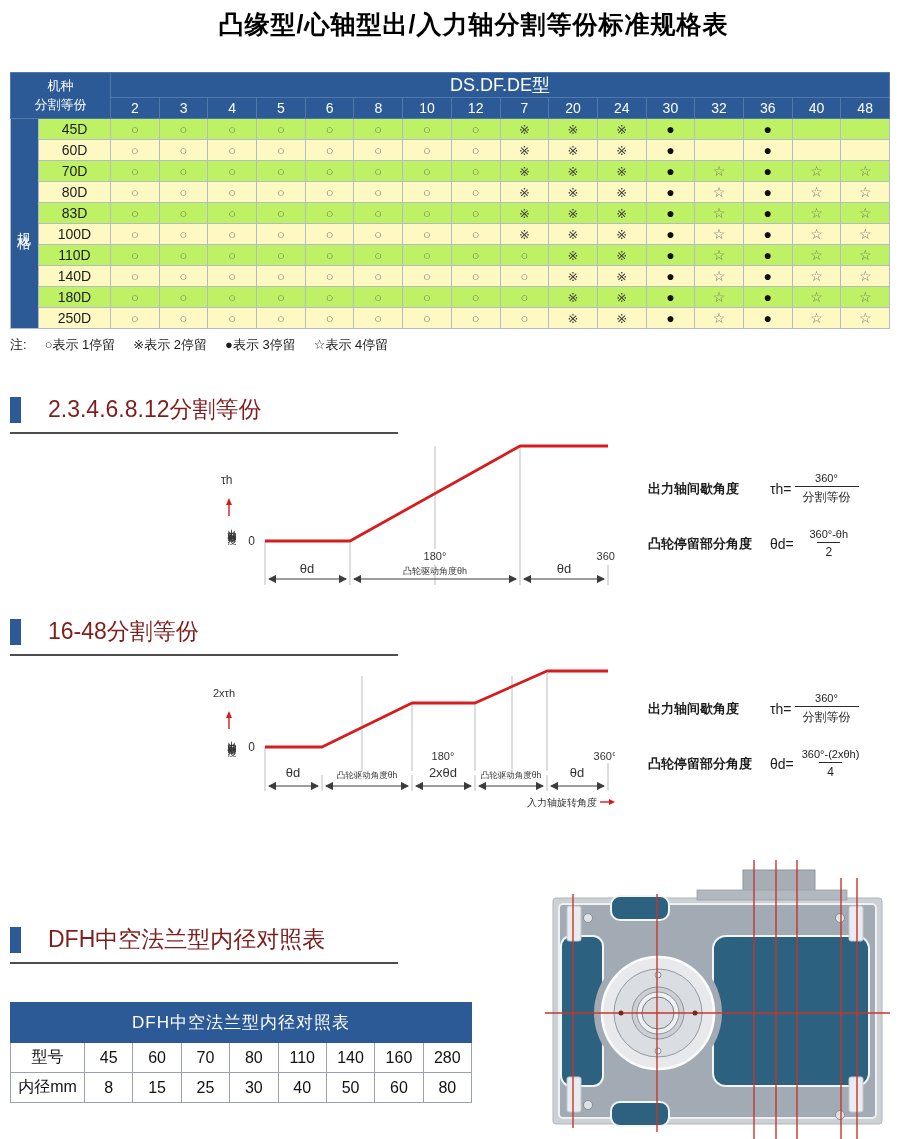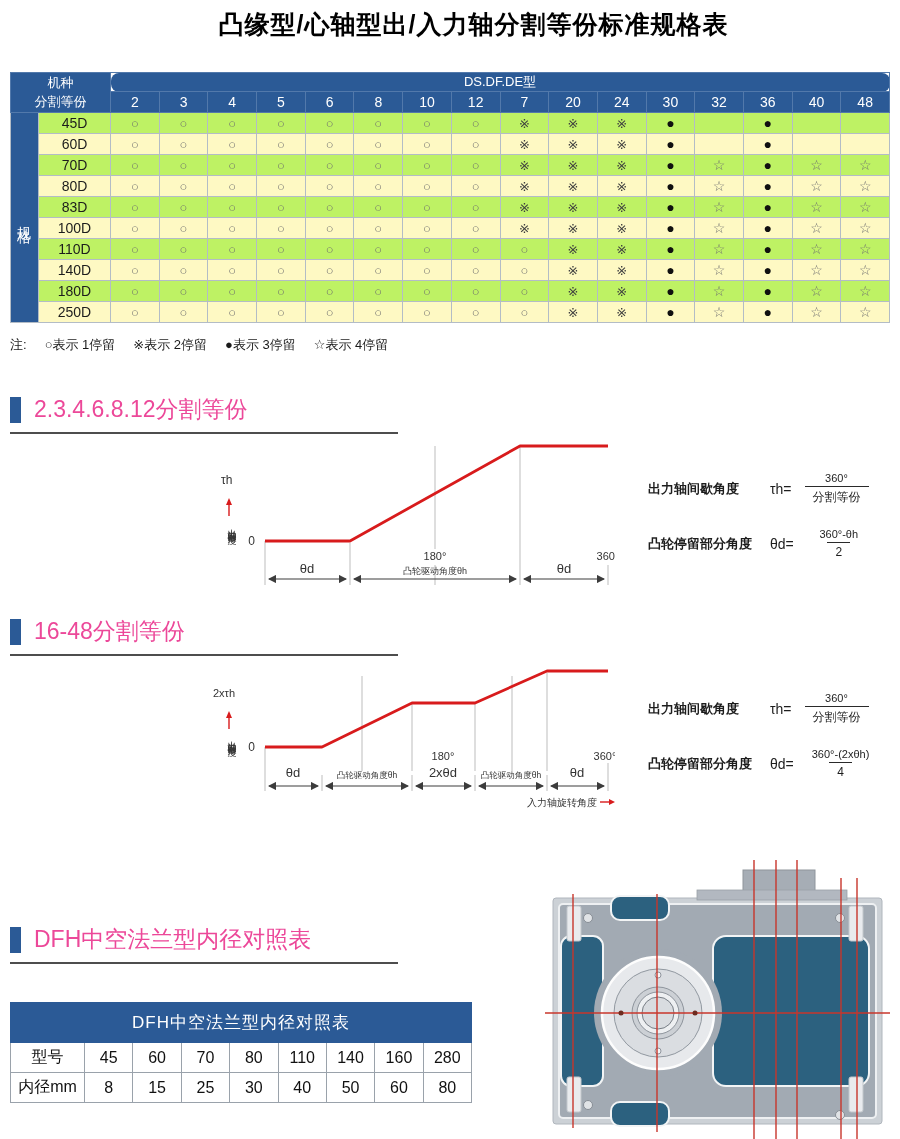--- a/index.html
+++ b/index.html
@@ -7,61 +7,61 @@
         font-family:"Liberation Sans","DejaVu Sans",sans-serif;padding-left:47px;}
   .page-title{position:absolute;top:8px;left:0;right:0;text-align:center;
               font-size:25px;font-weight:bold;letter-spacing:1px;color:#000;}
 
   
   .spec-wrap{position:absolute;left:10px;top:72px;width:864px;}
   table.spec{border-collapse:collapse;table-layout:fixed;width:880px;}
   table.spec th,table.spec td{border:1px solid #b3bcc6;padding:0;text-align:center;vertical-align:middle;}
   table.spec thead th{background:#2b5a96;color:#fff;font-weight:normal;border:1px solid #5279ab;}
   th.corner{font-size:13px;line-height:1.4;}
-  th.group{font-size:13px;height:18px;border-radius:8px;}
+  th.group{font-size:18px;height:18px;}
   th.colnum{font-size:14px;height:20px;}
   table.spec tbody tr{height:21px;background:#bef264;}
   table.spec tbody tr.stripe{background:#fef9c3;}
   td.rowgroup{background:#2b5a96;color:#fff;border:1px solid #5279ab;}
   td.rowgroup .vert{writing-mode:vertical-rl;letter-spacing:4px;font-size:14px;}
   td.model{font-size:14px;color:#1c1c1c;}
   td.sym{font-size:13px;}
   td.s-c{color:#6e6e6e;}
   td.s-r{color:#3f3f3f;}
   td.s-d{color:#101010;font-size:14px;}
   td.s-s{color:#707070;font-size:14px;}
 
   
   .legend{position:absolute;left:10px;top:336px;display:flex;gap:18px;
           font-size:13px;color:#1a1a1a;white-space:nowrap;}
 
   
   .sec{position:absolute;left:10px;width:430px;}
   .sec-row{display:flex;align-items:center;}
   .sec-bar{width:11px;height:26px;background:#2b5a96;flex:none;}
-  .sec-title{margin-left:13px;font-size:23px;color:#ec4899;}
+  .sec-title{margin-left:27px;font-size:23px;color:#7f1d1d;}
   .sec-rule{margin-top:7px;border-top:2px solid #4d4d4d;width:388px;height:0;}
 
   
   svg.chart{position:absolute;}
   .chart text{font-family:"Liberation Sans","DejaVu Sans",sans-serif;fill:#333;}
   .t12{font-size:12px}.t11{font-size:11px}.t13{font-size:13px}.t10{font-size:10px}
   .t9{font-size:9px}.t8{font-size:8.5px}.mid{text-anchor:middle}
   .vlab{font-size:9px;writing-mode:vertical-rl;letter-spacing:1px;fill:#333;}
   .grid line{stroke:#bdbdbd;stroke-width:1;}
   .motion{fill:none;stroke:#d81b1c;stroke-width:2.8;stroke-linejoin:round;}
   .dim line{stroke:#3c3c3c;stroke-width:1.2;}
   .redthin{stroke:#d81b1c;stroke-width:1.4;}
   .redfill{fill:#d81b1c;}
 
   
   .formulas{position:absolute;left:648px;width:252px;}
   .f-row{display:flex;align-items:center;margin-bottom:22px;}
   .f-label{font-size:13px;font-weight:bold;color:#1d1d1d;width:122px;flex:none;}
-  .f-lhs{font-size:14px;color:#1d1d1d;margin-right:10px;flex:none;}
+  .f-lhs{font-size:14px;color:#1d1d1d;flex:none;}
   .frac{display:inline-flex;flex-direction:column;align-items:center;min-width:70px;}
   .frac .num{font-size:11px;padding:0 8px 2px;color:#1d1d1d;}
   .frac .den{border-top:1px solid #2a2a2a;font-size:12px;padding:2px 8px 0;color:#1d1d1d;}
 
   
   .dfh-wrap{position:absolute;left:10px;top:1002px;width:462px;}
   table.dfht{border-collapse:collapse;table-layout:fixed;width:462px;}
   .dfh-head{background:#2b5a96;color:#fff;font-size:17px;font-weight:normal;height:37px;
             border:1px solid #2b5a96;text-align:center;letter-spacing:1px;}
   table.dfht td,table.dfht th.rowlab{border:1px solid #9aa2ab;text-align:center;

